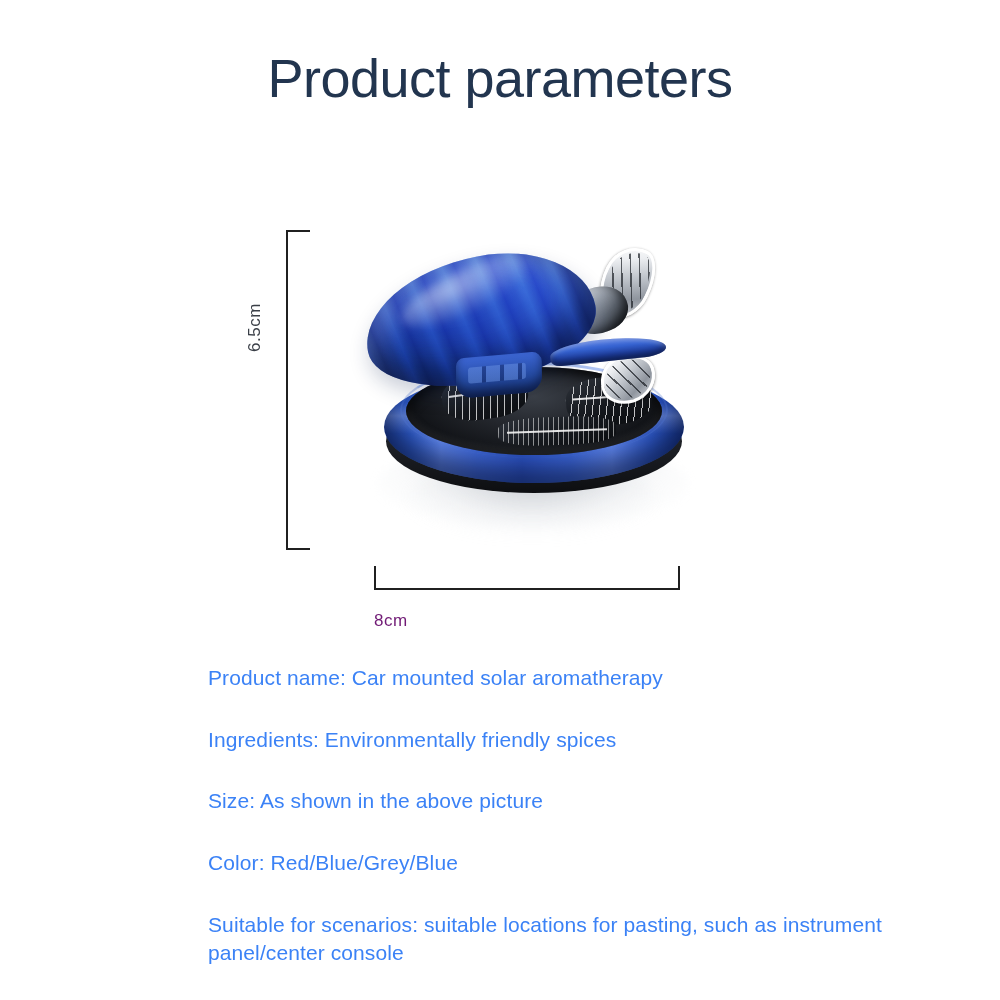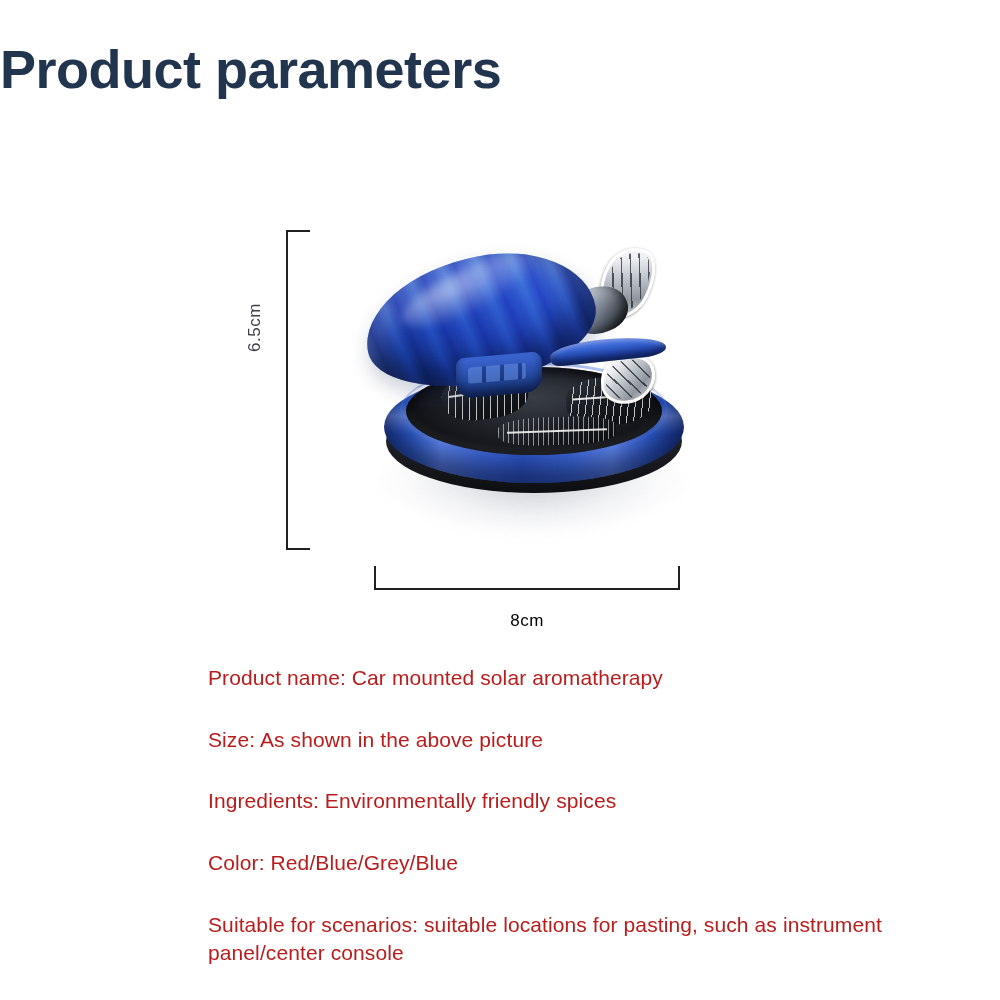--- a/index.html
+++ b/index.html
@@ -21,23 +21,24 @@
     position: absolute;
     inset: 0;
     background: #ffffff;
   }
 
   
   .page-title {
     position: absolute;
     left: 0;
     right: 0;
-    top: 40px;
+    top: 49px;
+    text-align: center;
     font-size: 54px;
-    font-weight: bold;
+    font-weight: normal;
     letter-spacing: -0.5px;
     color: #22354f;
     line-height: 1.1;
     white-space: nowrap;
   }
 
   
   .product-stage {
     position: absolute;
     left: 340px;
@@ -414,36 +415,35 @@
     border-right: 2px solid #202020;
     border-bottom: 2px solid #202020;
     border-top: none;
     box-sizing: border-box;
   }
   .dim-h-label {
     position: absolute;
     left: 374px;
     top: 611px;
     width: 306px;
-    text-align: center;
     font-size: 17px;
-    color: #000000;
+    color: #701a75;
     letter-spacing: 0.5px;
   }
 
   
   .spec-list {
     position: absolute;
     left: 208px;
     top: 664px;
     width: 700px;
   }
   .spec-line {
     font-size: 21px;
-    color: #b91c1c;
+    color: #3b82f6;
     line-height: 1.32;
     margin-bottom: 34px;
     letter-spacing: 0.1px;
   }
   .spec-line:last-child { margin-bottom: 0; margin-top: 21px; }
 </style>
 </head>
 <body>
 
 <div class="page">
@@ -494,19 +494,19 @@
   </div>
 
   <div class="dim-v"></div>
   <div class="dim-v-label">6.5cm</div>
 
   <div class="dim-h"></div>
   <div class="dim-h-label">8cm</div>
 
   <div class="spec-list">
     <div class="spec-line">Product name: Car mounted solar aromatherapy</div>
+    <div class="spec-line">Ingredients: Environmentally friendly spices</div>
     <div class="spec-line">Size: As shown in the above picture</div>
-    <div class="spec-line">Ingredients: Environmentally friendly spices</div>
     <div class="spec-line">Color: Red/Blue/Grey/Blue</div>
     <div class="spec-line">Suitable for scenarios: suitable locations for pasting, such as instrument panel/center console</div>
   </div>
 
 </div>
 
 </body></html>

